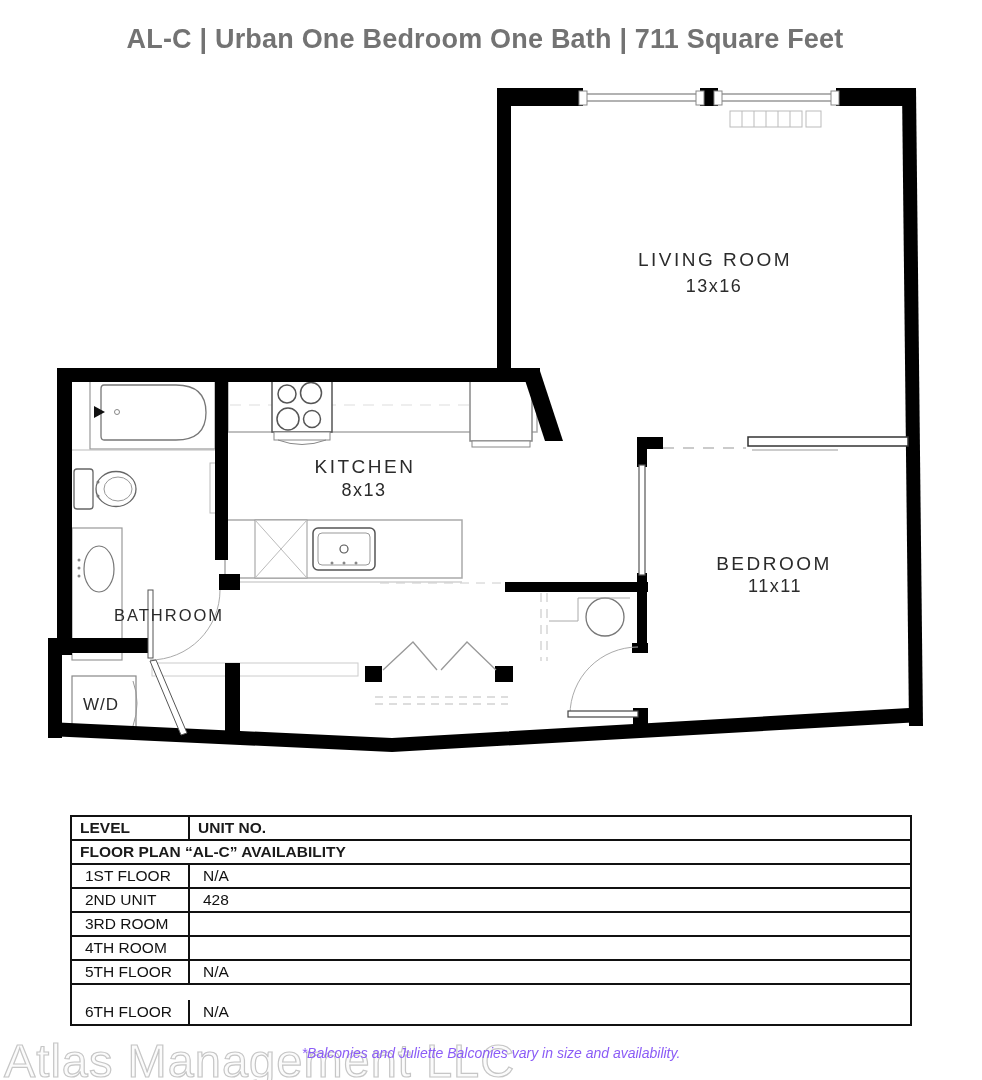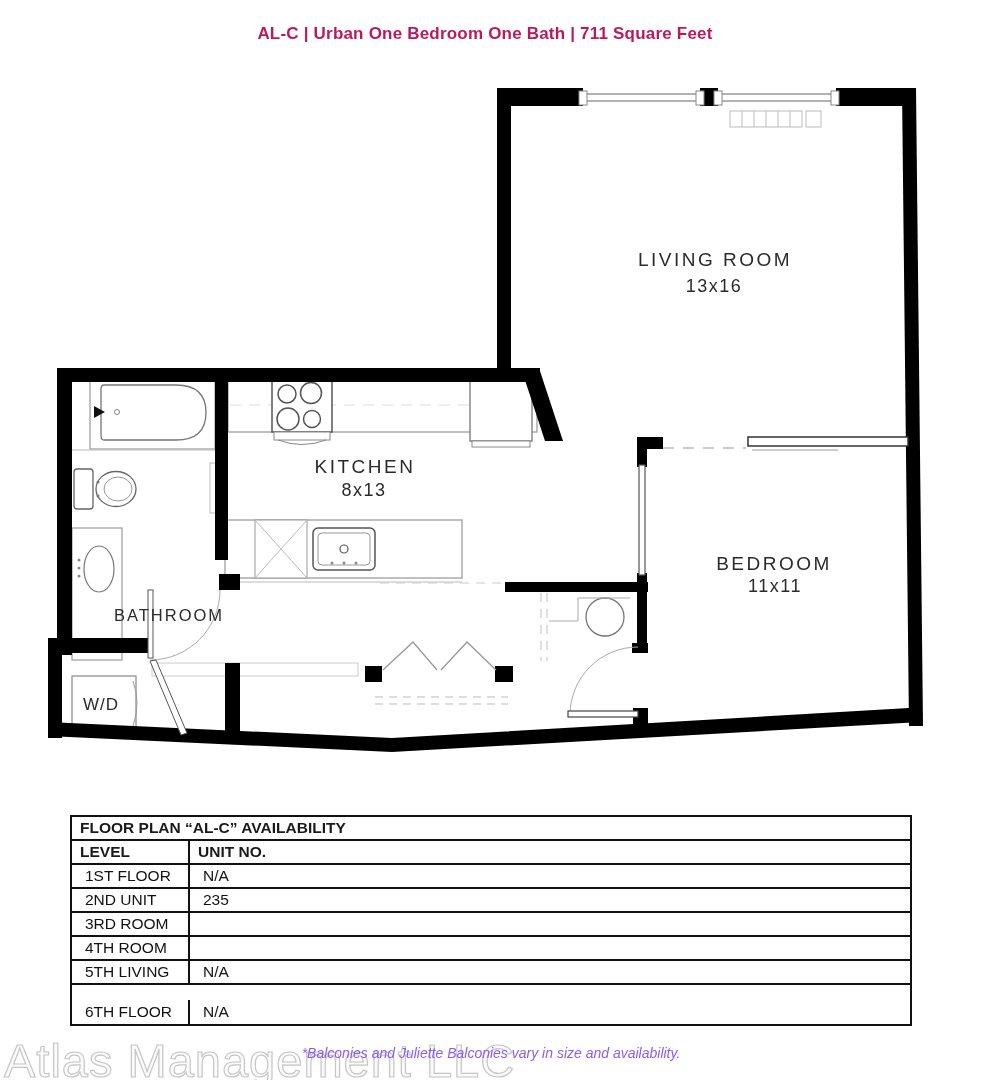--- a/index.html
+++ b/index.html
@@ -1,19 +1,19 @@
 <!DOCTYPE html>
 <html><head>
 <meta charset="utf-8">
 <style>
   html,body{margin:0;padding:0;background:#fff;}
   .page{position:relative;width:982px;height:1080px;background:#fff;overflow:hidden;
         font-family:"Liberation Sans",sans-serif;color:#1a1a1a;}
   .title{position:absolute;top:24px;left:0;right:12px;text-align:center;
-         font-size:17px;font-weight:700;letter-spacing:.2px;color:#be185d;}
+         font-size:27px;font-weight:700;letter-spacing:.2px;color:#737373;}
   .plan-svg{position:absolute;left:0;top:0;}
   
   .avail{position:absolute;left:70px;top:815px;width:842px;border:2px solid #111;
          box-sizing:border-box;background:#fff;}
   .avail .trow{display:flex;border-bottom:2px solid #111;height:24px;align-items:center;box-sizing:border-box;}
   .avail .trow:last-child{border-bottom:none;margin-top:15px;}
   .avail .c1{width:118px;flex:0 0 118px;border-right:2px solid #111;height:100%;
              display:flex;align-items:center;padding-left:8px;box-sizing:border-box;}
   .avail .c2{flex:1;display:flex;align-items:center;padding-left:8px;height:100%;box-sizing:border-box;}
   .avail .full{padding-left:8px;font-weight:700;font-size:15.5px;}
@@ -157,42 +157,42 @@
       <text x="364" y="496" font-size="18" letter-spacing="1.5">8x13</text>
       <text x="774" y="570" font-size="19" letter-spacing="2.5">BEDROOM</text>
       <text x="775" y="592" font-size="18" letter-spacing="1.5">11x11</text>
       <text x="169" y="621" font-size="16.5" letter-spacing="2">BATHROOM</text>
       <text x="101" y="710" font-size="17" letter-spacing="1">W/D</text>
     </g>
   </svg>
 
   <div class="avail">
     <div class="trow">
-      <div class="full">FLOOR PLAN “AL-C” AVAILABILITY</div>
-    </div>
-    <div class="trow">
       <div class="c1 hdr">LEVEL</div>
       <div class="c2 hdr">UNIT NO.</div>
     </div>
     <div class="trow">
+      <div class="full">FLOOR PLAN “AL-C” AVAILABILITY</div>
+    </div>
+    <div class="trow">
       <div class="c1 cell">1ST FLOOR</div>
       <div class="c2 cell">N/A</div>
     </div>
     <div class="trow">
       <div class="c1 cell">2ND UNIT</div>
-      <div class="c2 cell">235</div>
+      <div class="c2 cell">428</div>
     </div>
     <div class="trow">
       <div class="c1 cell">3RD ROOM</div>
     </div>
     <div class="trow">
       <div class="c1 cell">4TH ROOM</div>
     </div>
     <div class="trow">
-      <div class="c1 cell">5TH LIVING</div>
+      <div class="c1 cell">5TH FLOOR</div>
       <div class="c2 cell">N/A</div>
     </div>
     <div class="trow">
       <div class="c1 cell">6TH FLOOR</div>
       <div class="c2 cell">N/A</div>
     </div>
   </div>
 
   <div class="watermark">Atlas Management LLC</div>
   <div class="footnote">*Balconies and Juliette Balconies vary in size and availability.</div>

